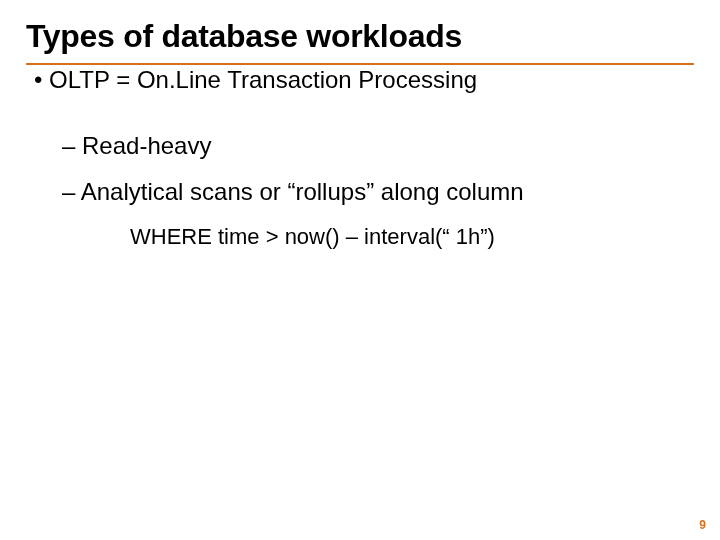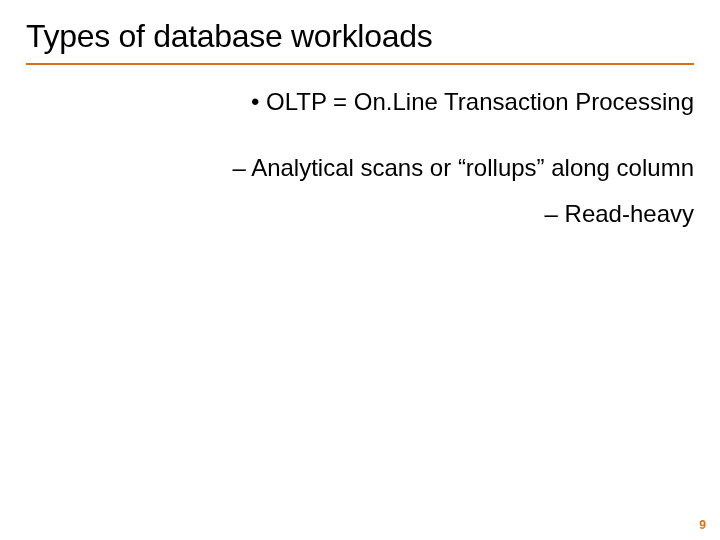--- a/index.html
+++ b/index.html
@@ -1,20 +1,20 @@
 <!DOCTYPE html>
 <html><head>
 <meta charset="utf-8">
 <style>
   * { margin: 0; padding: 0; box-sizing: border-box; }
   html, body { width: 720px; height: 540px; background: #fff; font-family: Arial, Helvetica, sans-serif; color: #000; }
   .slide { position: relative; width: 720px; height: 540px; padding: 18px 26px 0 26px; }
-  .title { font-size: 32px; font-weight: 400; letter-spacing: -0.3px; padding-bottom: 6px; }
+  .title { font-size: 32px; font-weight: 700; letter-spacing: -0.3px; padding-bottom: 6px; }
   .rule { border: none; border-top: 2px solid #d96f1b; margin-top: 2px; }
-  .content { padding-top: 22px; font-size: 24px; line-height: 1.25; text-align: right; }
+  .content { font-size: 24px; line-height: 1.25; }
   ul { list-style: none; }
   .l1 { margin-left: 8px; margin-bottom: 16px; }
   .l1::before { content: "• "; }
   .l2 { margin-left: 36px; margin-bottom: 16px; }
   .l2::before { content: "– "; }
   .l3 { margin-left: 84px; font-size: 22px; margin-bottom: 4px; }
   .l3::before { content: "• "; }
   .l3-cont { margin-left: 104px; font-size: 22px; }
   .gap { height: 20px; }
   .pagenum { position: absolute; right: 14px; bottom: 8px; color: #d96f1b; font-weight: 700; font-size: 12px; }
@@ -24,18 +24,19 @@
 
 <div class="slide">
   <div class="title">Types of database workloads</div>
   <hr class="rule">
   <div class="content">
     <ul>
       <li class="l1">OLTP = On.Line Transaction Processing</li>
     </ul>
     <div class="gap"></div>
     <ul>
+      <li class="l2">Read-heavy</li>
       <li class="l2">Analytical scans or “rollups” along column</li>
-      <li class="l2">Read-heavy</li>
+      <li class="l3-cont">WHERE time &gt; now() – interval(“ 1h”)</li>
     </ul>
   </div>
   <div class="pagenum">9</div>
 </div>
 
 </body></html>

